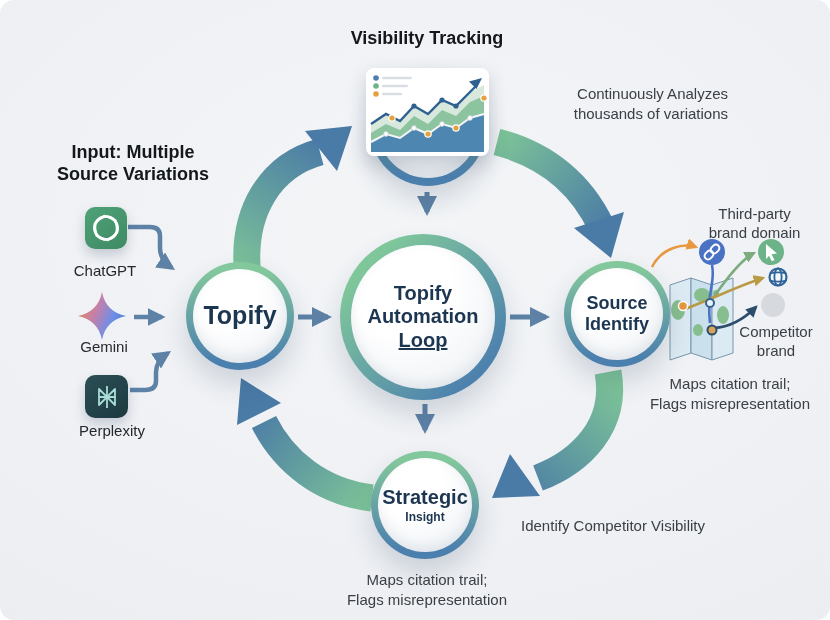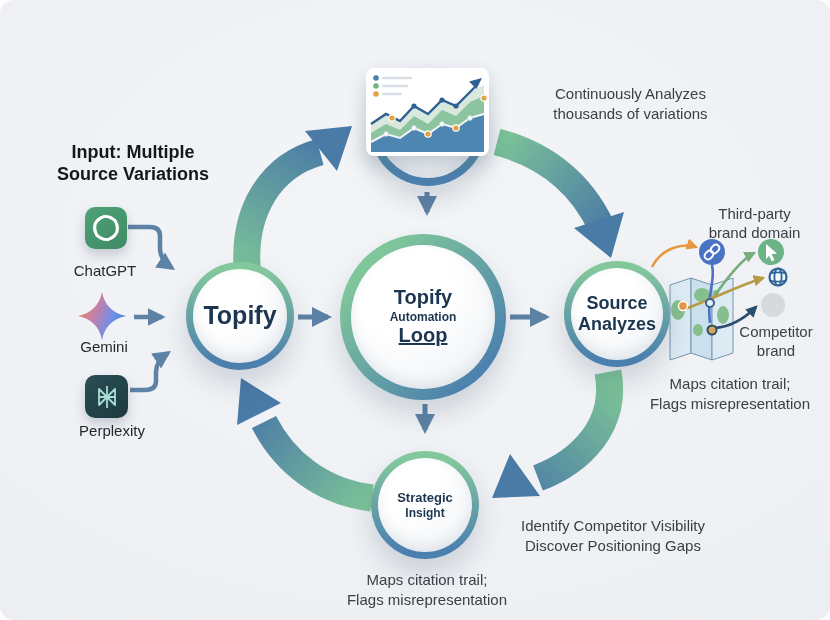--- a/index.html
+++ b/index.html
@@ -179,35 +179,35 @@
 
   <div class="ring grad-180" style="left:186px;top:262px;width:108px;height:108px;padding:7px;box-sizing:border-box;">
     <div class="ring-inner">
       <span class="node-label" style="font-size:25px;">Topify</span>
     </div>
   </div>
 
   <div class="ring grad-135" style="left:340px;top:234px;width:166px;height:166px;padding:11px;box-sizing:border-box;">
     <div class="ring-inner">
       <span class="node-label" style="font-size:20px;">Topify</span>
-      <span class="node-label" style="font-size:12px;">Automation</span>
+      <span class="node-label" style="font-size:20px;">Automation</span>
       <span class="node-label" style="font-size:20px;text-decoration:underline;">Loop</span>
     </div>
   </div>
 
   <div class="ring grad-180" style="left:564px;top:261px;width:106px;height:106px;padding:7px;box-sizing:border-box;">
     <div class="ring-inner">
       <span class="node-label" style="font-size:18px;">Source</span>
-      <span class="node-label" style="font-size:18px;">Analyzes</span>
+      <span class="node-label" style="font-size:18px;">Identify</span>
     </div>
   </div>
 
   <div class="ring grad-180" style="left:371px;top:451px;width:108px;height:108px;padding:7px;box-sizing:border-box;">
     <div class="ring-inner">
-      <span class="node-label" style="font-size:13px;">Strategic</span>
+      <span class="node-label" style="font-size:20px;">Strategic</span>
       <span class="node-label" style="font-size:12px;">Insight</span>
     </div>
   </div>
 
   <div class="badge" style="left:85px;top:207px;width:42px;height:42px;background:linear-gradient(145deg,#4FA277,#3E8A64);">
     <svg width="30" height="30" viewBox="-15 -15 30 30">
       <g stroke="#fff" stroke-width="2.6" fill="none" stroke-linecap="round">
         <path d="M0 -11.5 C6.5 -11.5 11 -7 11 -0.5 L11 4.5"></path>
         <path d="M0 -11.5 C6.5 -11.5 11 -7 11 -0.5 L11 4.5" transform="rotate(60)"></path>
         <path d="M0 -11.5 C6.5 -11.5 11 -7 11 -0.5 L11 4.5" transform="rotate(120)"></path>
@@ -238,22 +238,23 @@
     <svg width="30" height="30" viewBox="0 0 30 30">
       <g stroke="#A8DCD6" stroke-width="1.8" fill="none" stroke-linejoin="round">
         <path d="M15 4 V26"></path>
         <path d="M15 15 L7 7 V15 H23 V7 L15 15"></path>
         <path d="M15 15 L7 23 V15 M15 15 L23 23 V15"></path>
       </g>
     </svg>
   </div>
   <div class="icon-label" style="left:67px;top:422px;width:90px;">Perplexity</div>
 
-
-  <div class="txt" style="left:533px;top:84px;width:195px;">
+  <div class="txt-bold" style="left:327px;top:28px;width:200px;font-size:18px;">Visibility Tracking</div>
+
+  <div class="txt" style="left:533px;top:84px;width:195px;text-align:right;">
     <span>Continuously Analyzes</span><br>
     <span>thousands of variations</span>
   </div>
 
   <div class="txt-bold" style="left:38px;top:141px;width:190px;font-size:18px;line-height:22px;">
     <span>Input: Multiple</span><br>
     <span>Source Variations</span>
   </div>
 
   <div class="txt" style="left:722px;top:322px;width:108px;line-height:19px;">
@@ -266,21 +267,20 @@
     <span>brand domain</span>
   </div>
 
   <div class="txt" style="left:625px;top:374px;width:210px;">
     <span>Maps citation trail;</span><br>
     <span>Flags misrepresentation</span>
   </div>
 
   <div class="txt" style="left:502px;top:516px;width:222px;">
     <span>Identify Competitor Visibility</span><br>
-    <span>Discover Positioning Gaps</span>
   </div>
 
   <div class="txt" style="left:317px;top:570px;width:220px;">
     <span>Maps citation trail;</span><br>
     <span>Flags misrepresentation</span>
   </div>
 
 </div>
 
 </body></html>

